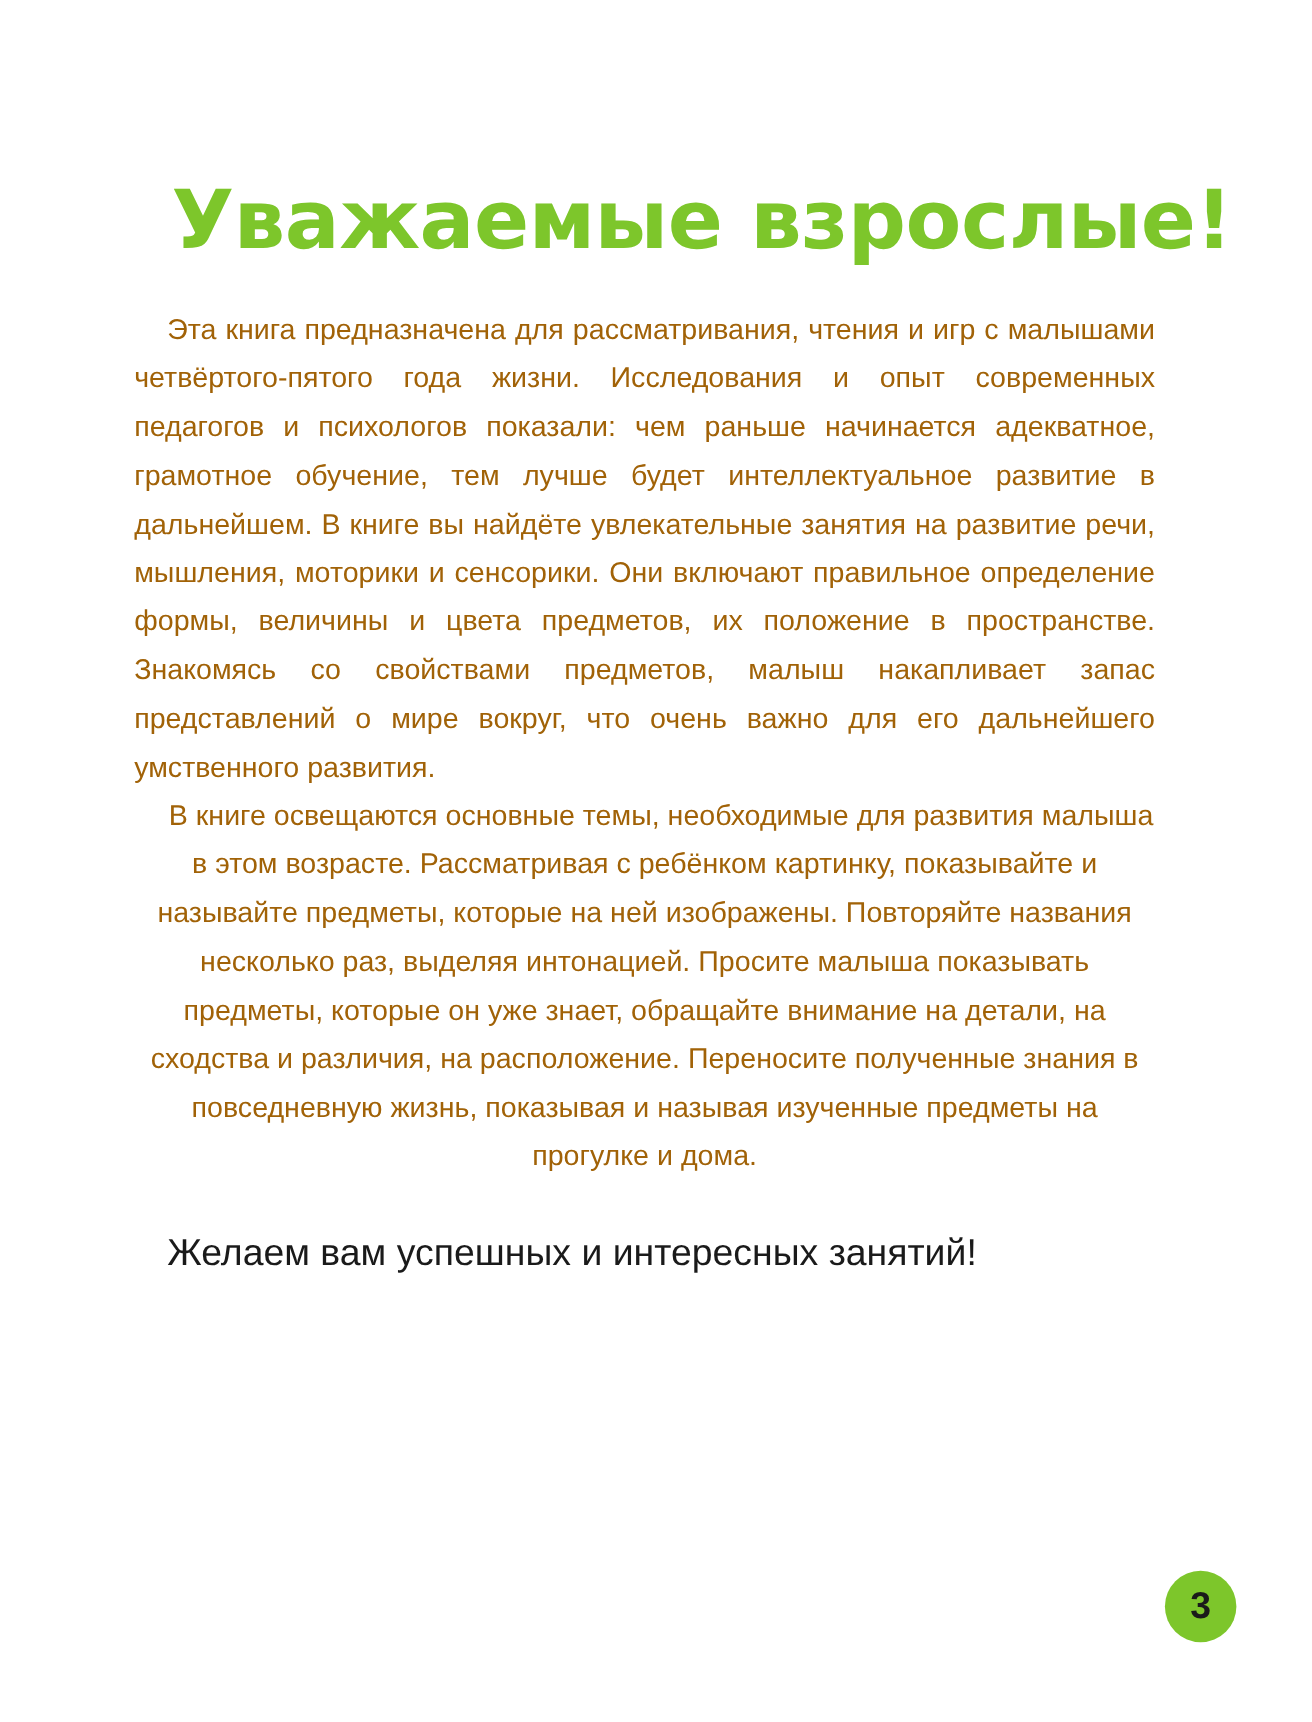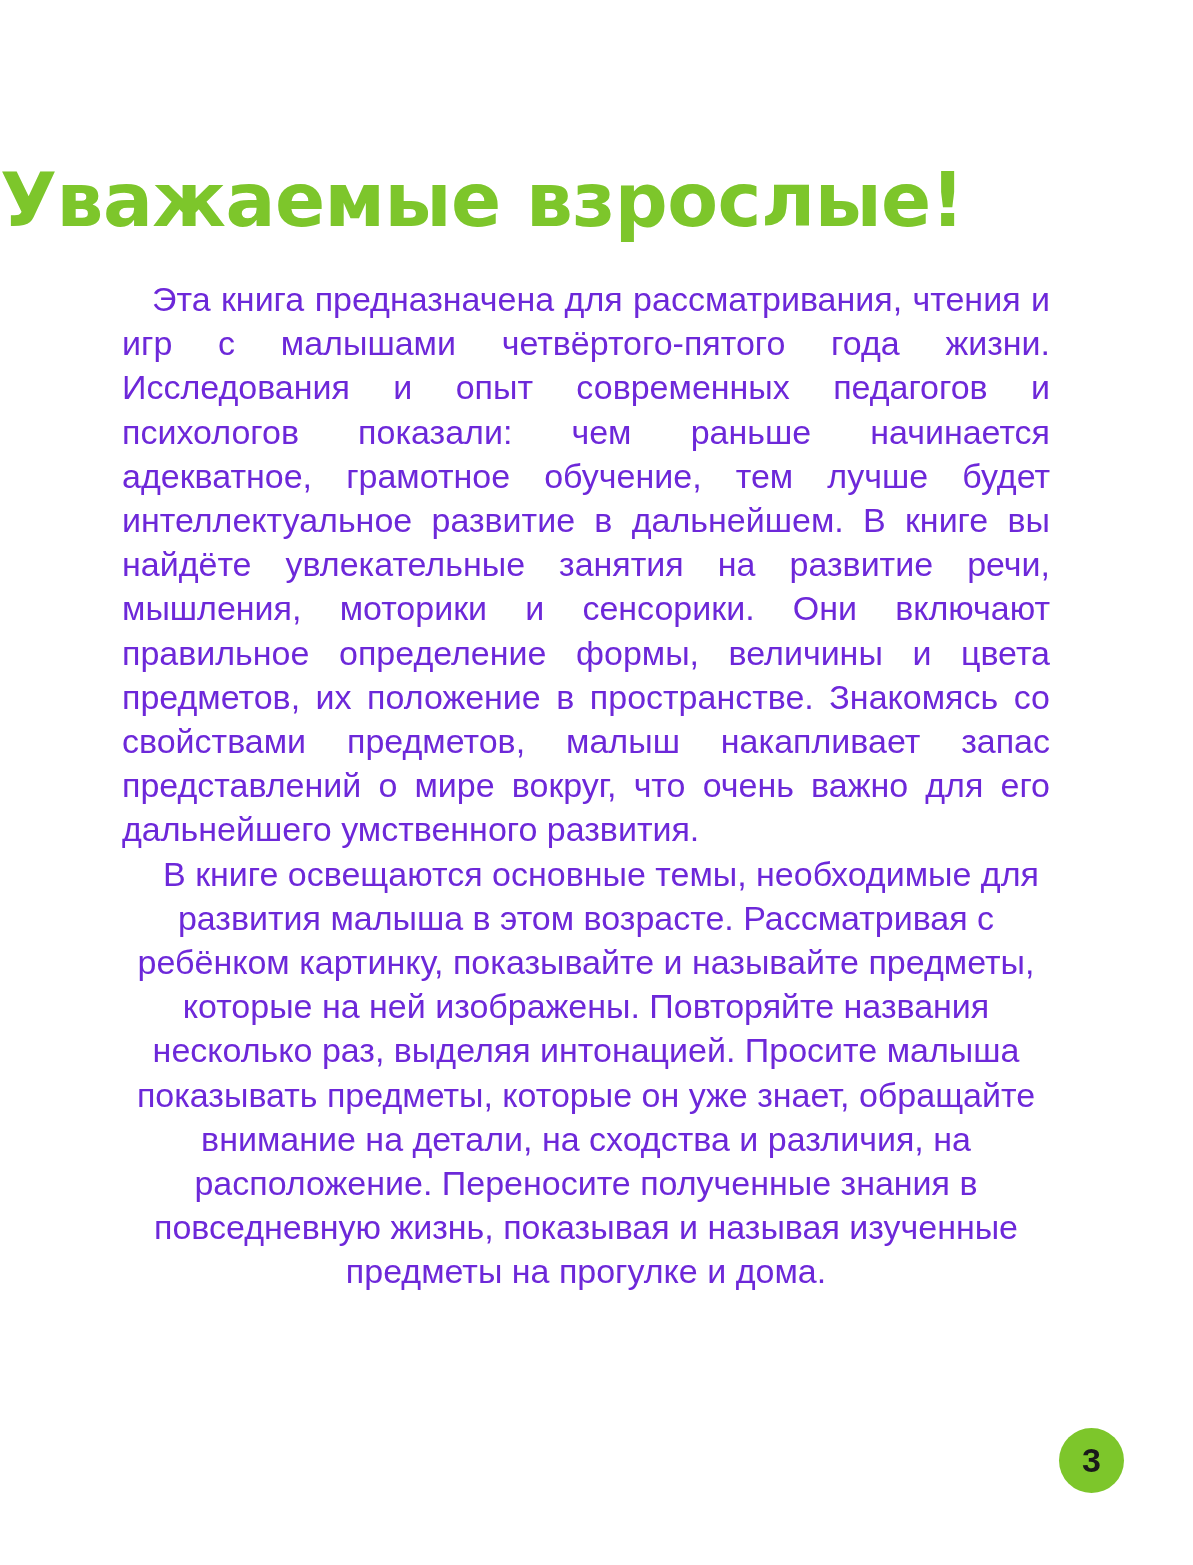--- a/index.html
+++ b/index.html
@@ -23,44 +23,44 @@
     overflow: hidden;
     box-sizing: border-box;
   }
 
   
   .page-title {
     position: absolute;
     left: 0;
     top: 104px;
     width: 1120px;
-    text-align: left;
+    text-align: right;
     font-family: "DejaVu Sans", "Liberation Sans", sans-serif;
     font-size: 74px;
     font-weight: 700;
     line-height: 92px;
     letter-spacing: -0.5px;
     color: #7dc62b;
     white-space: nowrap;
   }
 
   
   .text-column {
     position: absolute;
     left: 122px;
     top: 277px;
     width: 928px;
   }
 
   .body-paragraph {
     margin: 0;
     font-family: "Liberation Sans", "DejaVu Sans", sans-serif;
-    font-size: 34px;
+    font-size: 26px;
     line-height: 44.2px;
-    color: #6d28d9;
+    color: #a16207;
     text-align: justify;
     text-justify: inter-word;
     text-indent: 30px;
     font-stretch: condensed;
     transform-origin: left top;
   }
 
   .body-paragraph.last-line-natural {
     text-align: center;
   }
@@ -105,20 +105,21 @@
 <div id="page">
 
   <h1 class="page-title">Уважаемые взрослые!</h1>
 
   <div class="text-column">
 
     <p class="body-paragraph">Эта книга предназначена для рассматривания, чтения и игр с малышами четвёртого-пятого года жизни. Исследования и опыт современных педагогов и психологов показали: чем раньше начинается адекватное, грамотное обучение, тем лучше будет интеллектуальное развитие в дальнейшем. В книге вы найдёте увлекательные занятия на развитие речи, мышления, моторики и сенсорики. Они включают правильное определение формы, величины и цвета предметов, их положение в пространстве. Знакомясь со свойствами предметов, малыш накапливает запас представлений о мире вокруг, что очень важно для его дальнейшего умственного развития.</p>
 
     <p class="body-paragraph last-line-natural">В книге освещаются основные темы, необходимые для развития малыша в этом возрасте. Рассматривая с ребёнком картинку, показывайте и называйте предметы, которые на ней изображены. Повторяйте названия несколько раз, выделяя интонацией. Просите малыша показывать предметы, которые он уже знает, обращайте внимание на детали, на сходства и различия, на расположение. Переносите полученные знания в повседневную жизнь, показывая и называя изученные предметы на прогулке и дома.</p>
 
+    <p class="closing-line">Желаем вам успешных и интересных занятий!</p>
 
   </div>
 
   <div class="page-number-badge">
     <span class="page-number-text">3</span>
   </div>
 
 </div>
 
 </body></html>

